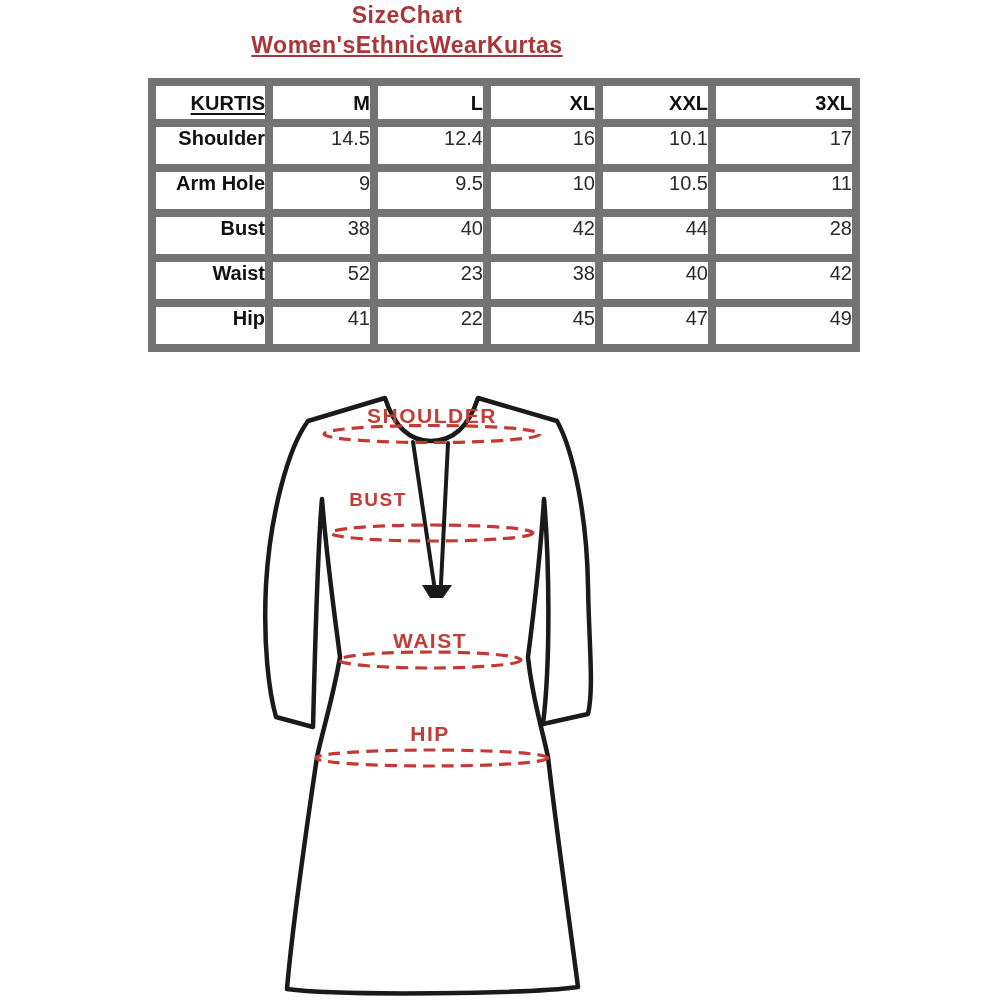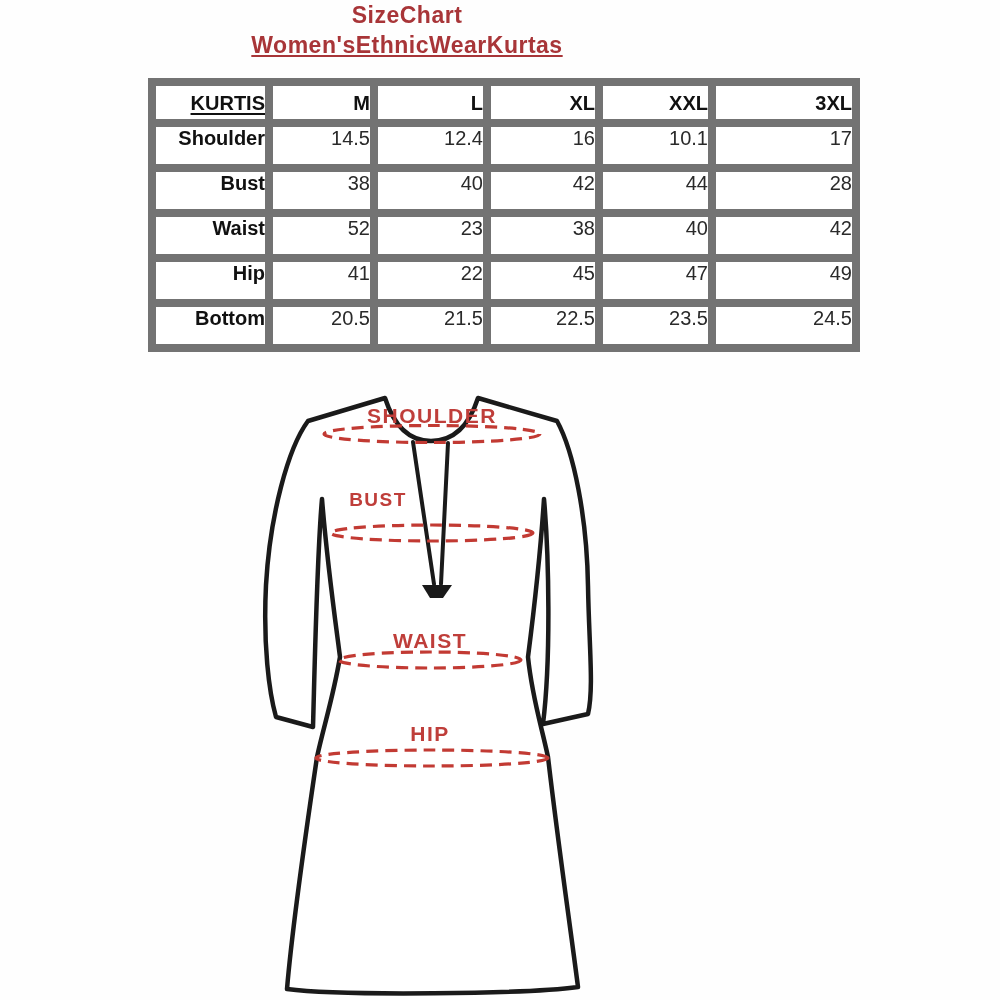--- a/index.html
+++ b/index.html
@@ -74,20 +74,28 @@
     </tr>
     <tr class="data-row">
       <td class="row-label">Shoulder</td>
       <td class="value-cell">14.5</td>
       <td class="value-cell">12.4</td>
       <td class="value-cell">16</td>
       <td class="value-cell">10.1</td>
       <td class="value-cell">17</td>
     </tr>
     <tr class="data-row">
+      <td class="row-label">Arm Hole</td>
+      <td class="value-cell">9</td>
+      <td class="value-cell">9.5</td>
+      <td class="value-cell">10</td>
+      <td class="value-cell">10.5</td>
+      <td class="value-cell">11</td>
+    </tr>
+    <tr class="data-row">
       <td class="row-label">Bust</td>
       <td class="value-cell">38</td>
       <td class="value-cell">40</td>
       <td class="value-cell">42</td>
       <td class="value-cell">44</td>
       <td class="value-cell">28</td>
     </tr>
     <tr class="data-row">
       <td class="row-label">Waist</td>
       <td class="value-cell">52</td>
@@ -96,28 +104,20 @@
       <td class="value-cell">40</td>
       <td class="value-cell">42</td>
     </tr>
     <tr class="data-row">
       <td class="row-label">Hip</td>
       <td class="value-cell">41</td>
       <td class="value-cell">22</td>
       <td class="value-cell">45</td>
       <td class="value-cell">47</td>
       <td class="value-cell">49</td>
-    </tr>
-    <tr class="data-row">
-      <td class="row-label">Bottom</td>
-      <td class="value-cell">20.5</td>
-      <td class="value-cell">21.5</td>
-      <td class="value-cell">22.5</td>
-      <td class="value-cell">23.5</td>
-      <td class="value-cell">24.5</td>
     </tr>
   </tbody>
 </table>
 
 <div class="figure-wrap">
   <svg width="420" height="612" viewBox="230 391 420 612" xmlns="http://www.w3.org/2000/svg">
 
     <path class="outline" d="
       M 385 398
       L 308 421

